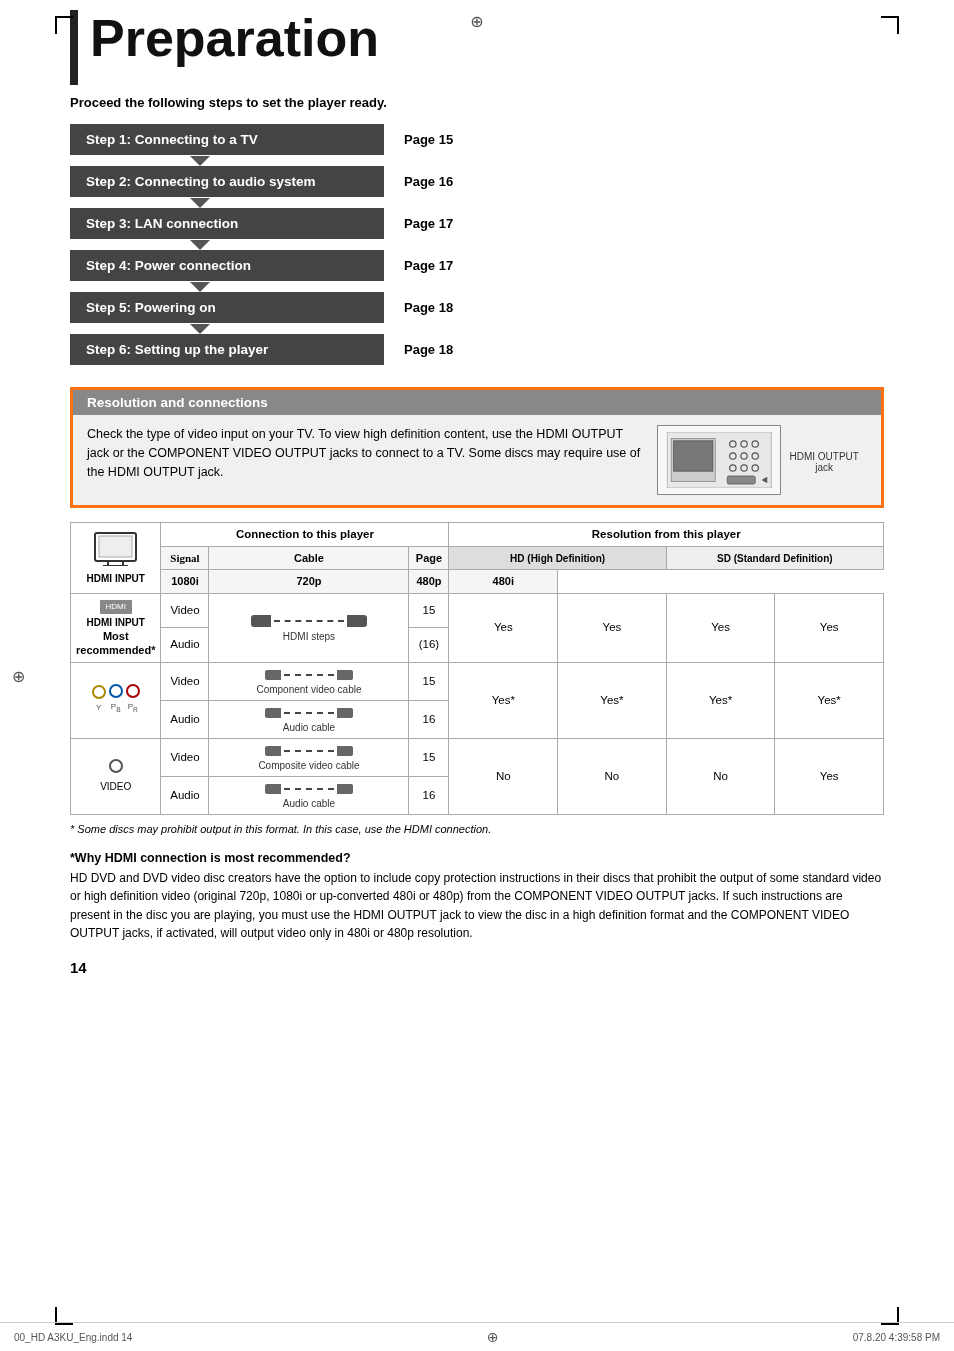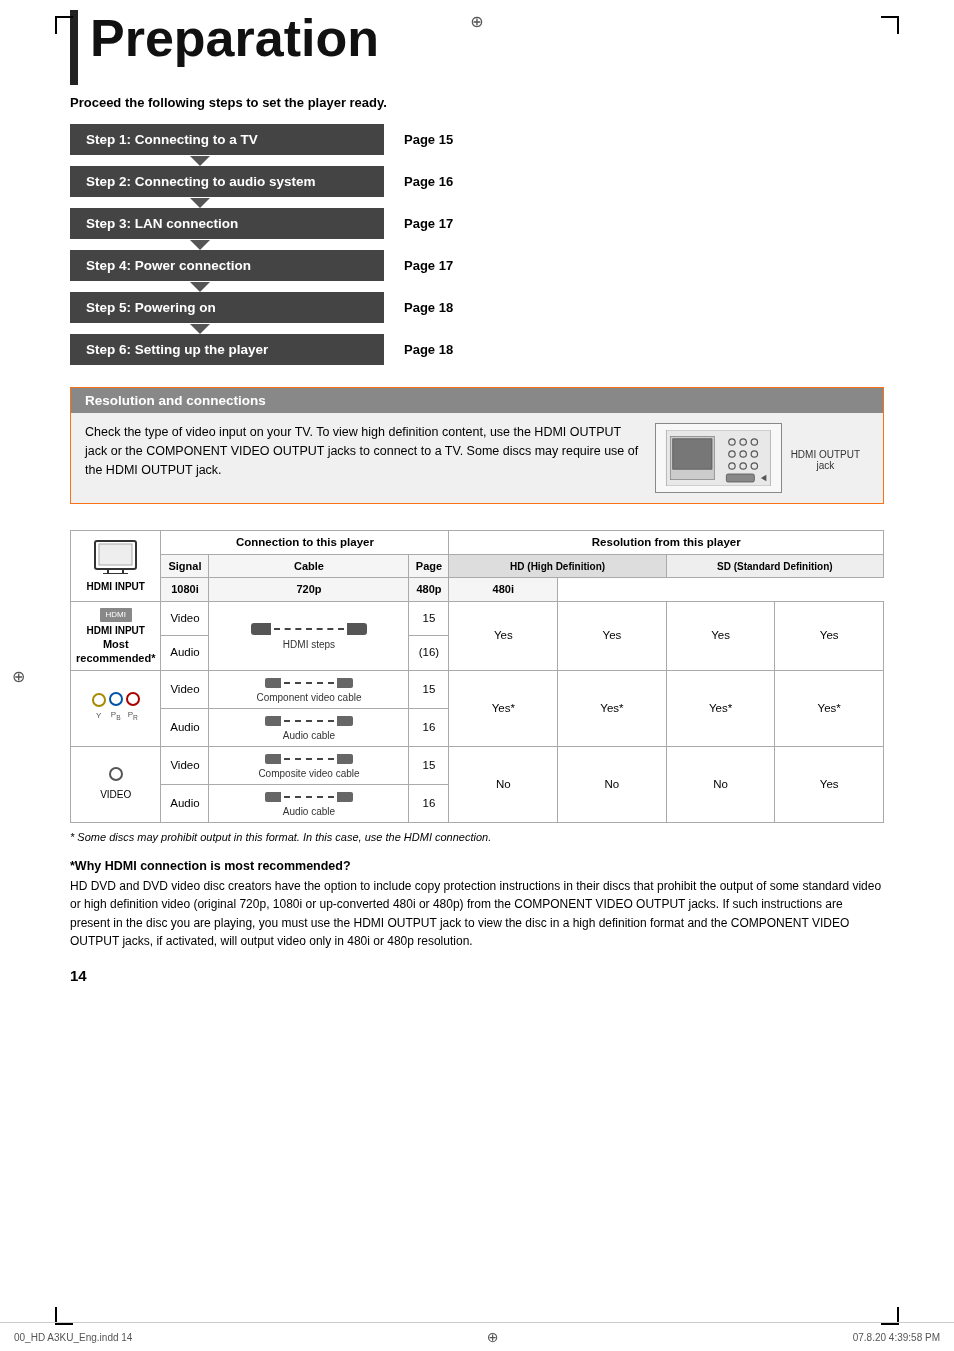--- a/index.html
+++ b/index.html
@@ -85,23 +85,23 @@
     .arrow-down {
       width: 0;
       height: 0;
       border-left: 10px solid transparent;
       border-right: 10px solid transparent;
       border-top: 10px solid #555;
       display: inline-block;
     }
     
     .resolution-section {
-      border: 1px solid #f97316;
+      border: 3px solid #f97316;
       background: #f0f0f0;
-      margin-bottom: 26px;
+      margin-bottom: 14px;
     }
     .resolution-header {
       background: #888;
       color: #fff;
       font-weight: bold;
       font-size: 13.5px;
       padding: 5px 14px;
     }
     .resolution-body {
       display: flex;
@@ -151,20 +151,21 @@
       border: 1px solid #aaa;
       text-align: center;
       padding: 4px 5px;
       vertical-align: middle;
     }
     .main-table .col-tv {
       width: 90px;
     }
     .main-table .col-signal {
       width: 48px;
+      font-family: Liberation Serif, serif;
     }
     .main-table .col-cable {
       width: 200px;
     }
     .main-table .col-page {
       width: 40px;
     }
     .main-table .col-res {
       width: 55px;
     }

